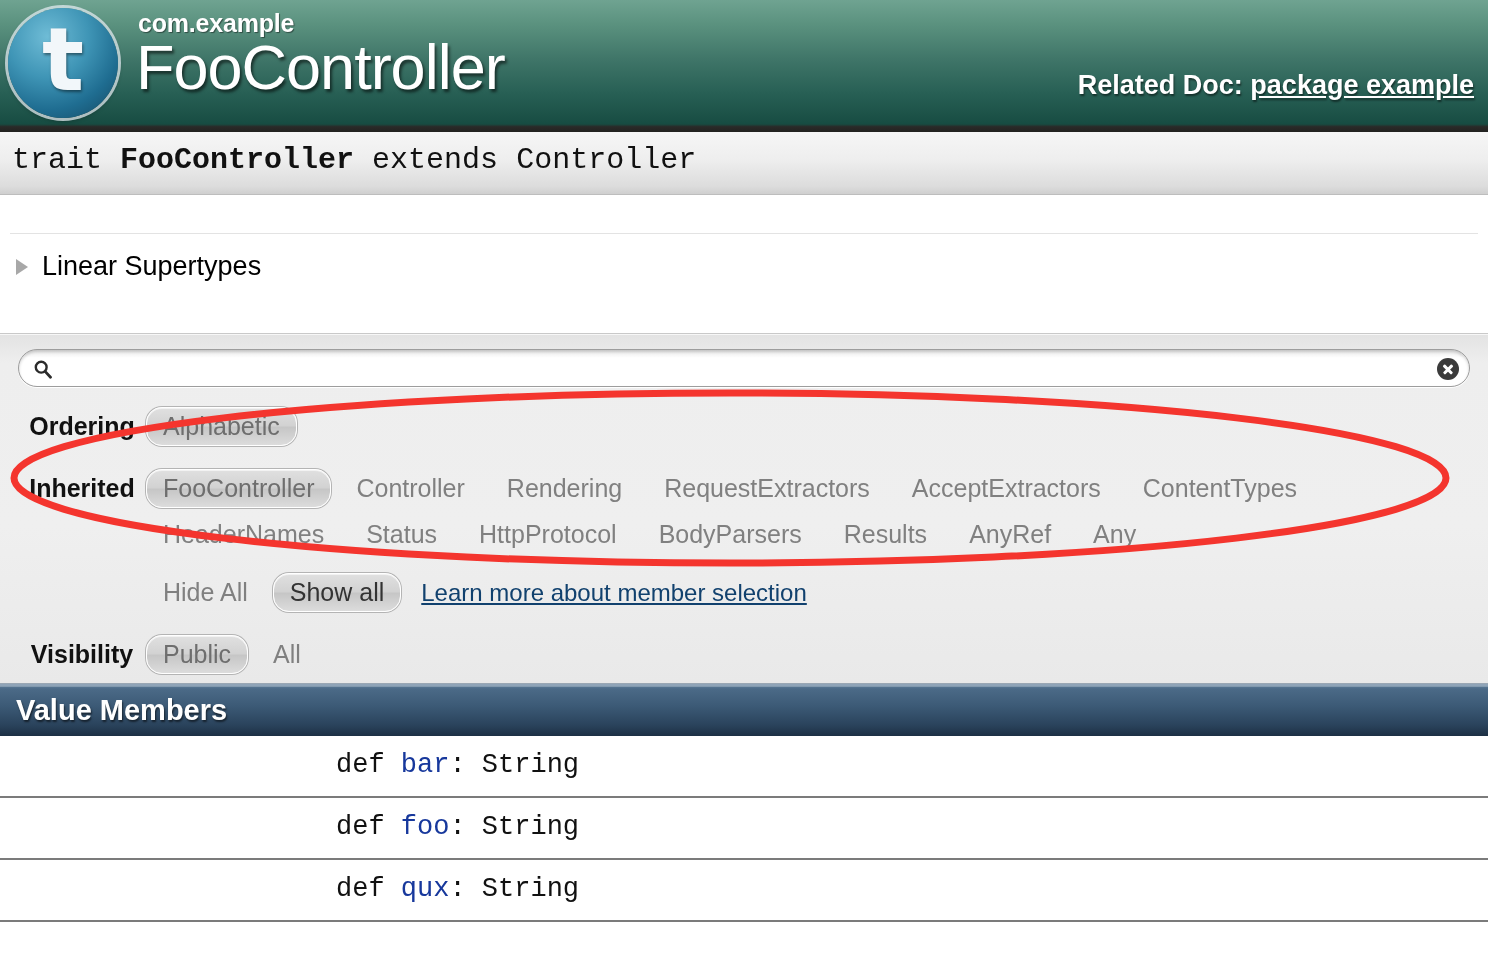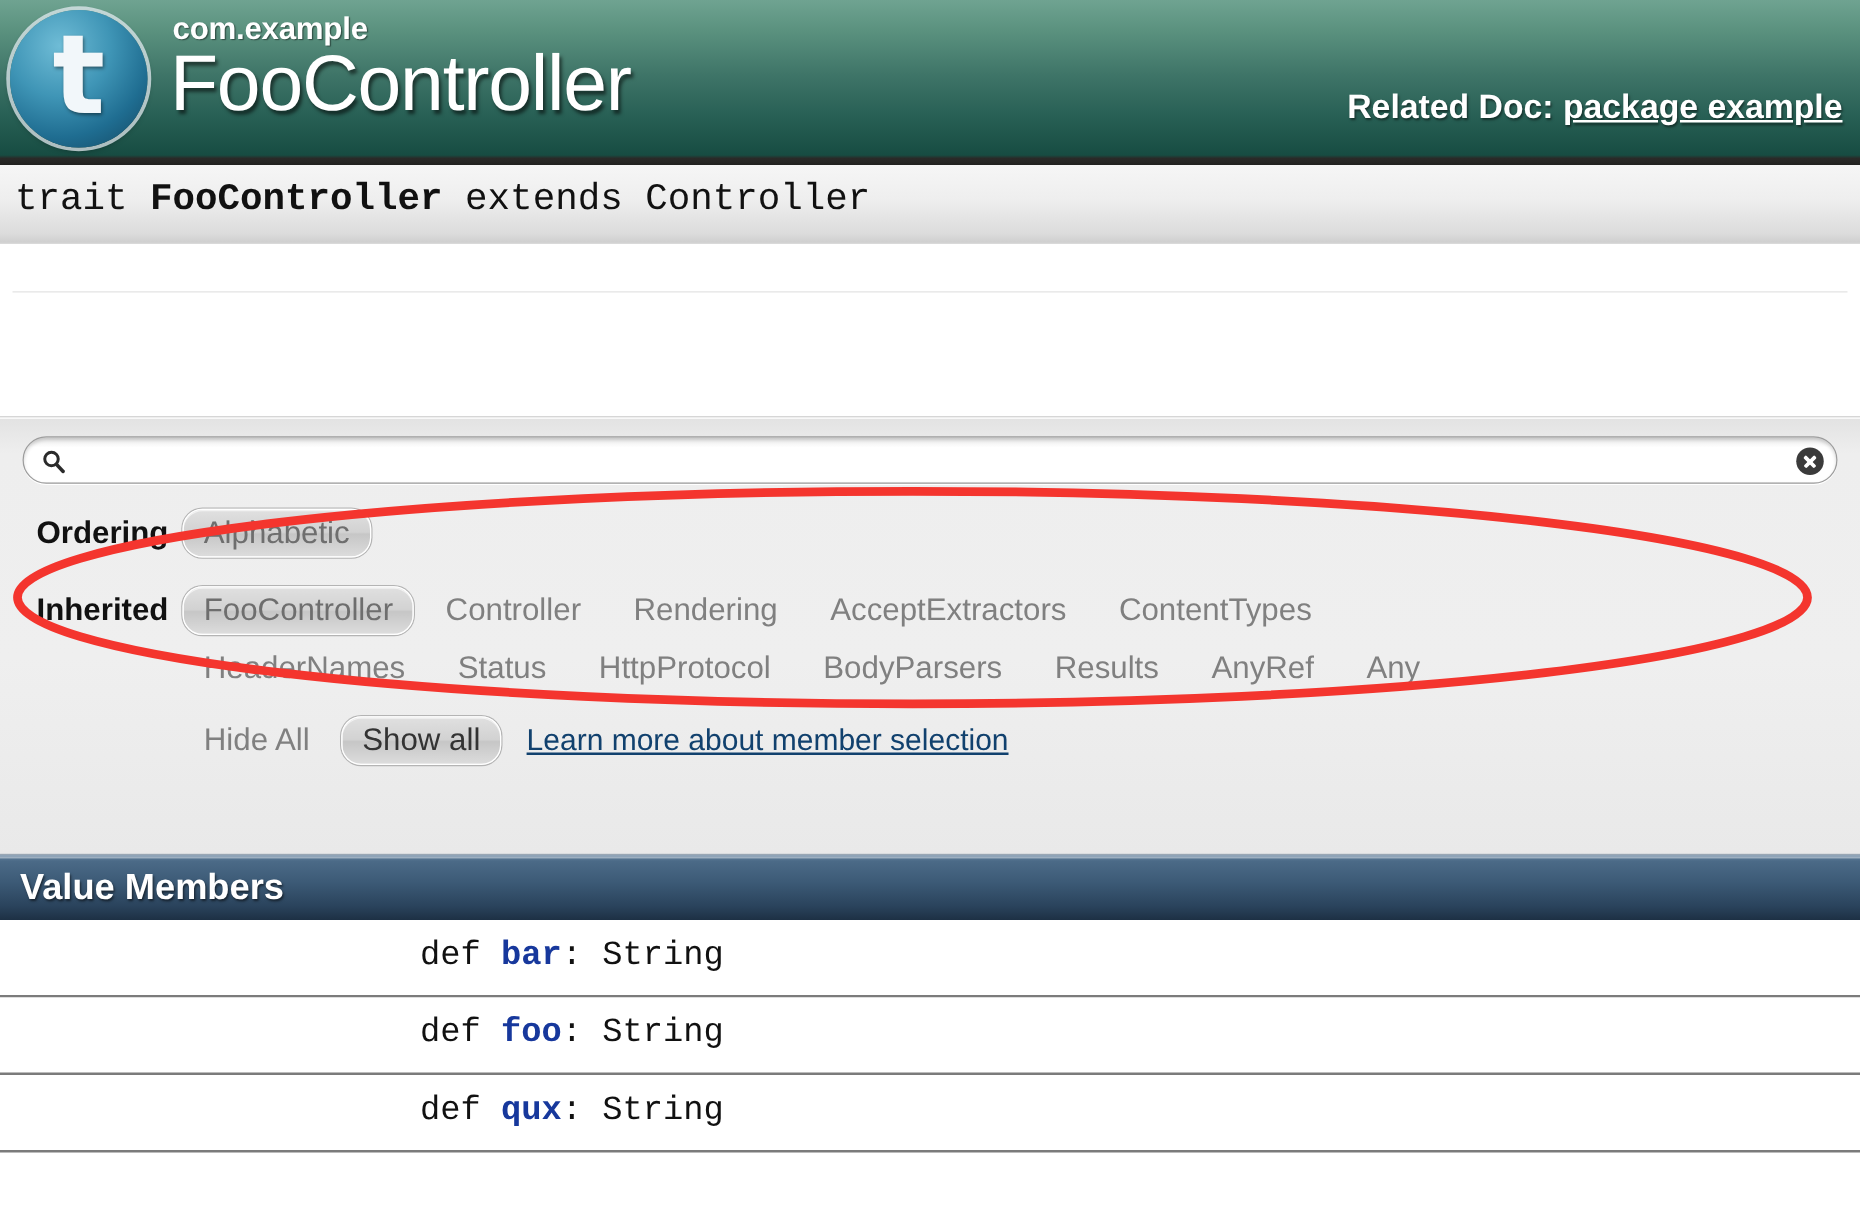--- a/index.html
+++ b/index.html
@@ -259,21 +259,21 @@
   }
   .member-sig {
     position: absolute;
     left: 336px; top: 14px;
     font-family: "Liberation Mono", "DejaVu Sans Mono", monospace;
     font-size: 27px;
     color: #111;
     white-space: nowrap;
   }
   .member-sig .name {
-    font-weight: bold;
+    font-weight: normal;
     color: #17389c;
   }
 </style>
 </head>
 <body>
 
 <div id="header">
   <div id="logo">
     <span class="glyph">t</span>
   </div>
@@ -284,20 +284,24 @@
     <span class="rd-link">package example</span>
   </div>
 </div>
 
 <div id="signature">
   <div class="sig-text"><span>trait</span> <b>FooController</b> <span>extends</span> <span>Controller</span></div>
 </div>
 
 <div id="supertypes-block">
   <div id="supertypes-sep"></div>
+  <div id="supertypes-toggle">
+    <span class="tri"></span>
+    <span class="lbl">Linear Supertypes</span>
+  </div>
 </div>
 
 <div id="tool-panel">
 
   <div id="searchbar">
     <svg id="search-icon" viewBox="0 0 20 20">
       <circle cx="8.2" cy="8.2" r="5.4" fill="none" stroke="#2b2b2b" stroke-width="2.4"></circle>
       <line x1="12.3" y1="12.6" x2="17.5" y2="18.2" stroke="#2b2b2b" stroke-width="2.8" stroke-linecap="round"></line>
     </svg>
     <input id="search-input" type="text" placeholder="" style="">
@@ -307,20 +311,21 @@
   <div class="filter-row" id="row-ordering">
     <div class="filter-label">Ordering</div>
     <div class="opt selected">Alphabetic</div>
   </div>
 
   <div class="filter-row" id="row-inherited1">
     <div class="filter-label">Inherited</div>
     <div class="opt selected">FooController</div>
     <div class="opt">Controller</div>
     <div class="opt">Rendering</div>
+    <div class="opt">RequestExtractors</div>
     <div class="opt">AcceptExtractors</div>
     <div class="opt">ContentTypes</div>
   </div>
 
   <div class="filter-row" id="row-inherited2">
     <div class="indent"></div>
     <div class="opt">HeaderNames</div>
     <div class="opt">Status</div>
     <div class="opt">HttpProtocol</div>
     <div class="opt">BodyParsers</div>
@@ -329,20 +334,25 @@
     <div class="opt">Any</div>
   </div>
 
   <div class="filter-row" id="row-showhide">
     <div class="indent"></div>
     <div class="opt">Hide All</div>
     <div class="opt selected dark">Show all</div>
     <a id="learn-link">Learn more about member selection</a>
   </div>
 
+  <div class="filter-row" id="row-visibility">
+    <div class="filter-label">Visibility</div>
+    <div class="opt selected">Public</div>
+    <div class="opt">All</div>
+  </div>
 </div>
 
 <svg id="annot-ellipse" viewBox="0 0 1444 180">
   <ellipse cx="722" cy="90" rx="716" ry="85" fill="none" stroke="#f4352e" stroke-width="7"></ellipse>
 </svg>
 
 <div id="members-head">
   <div class="mh-title">Value Members</div>
 </div>
 

